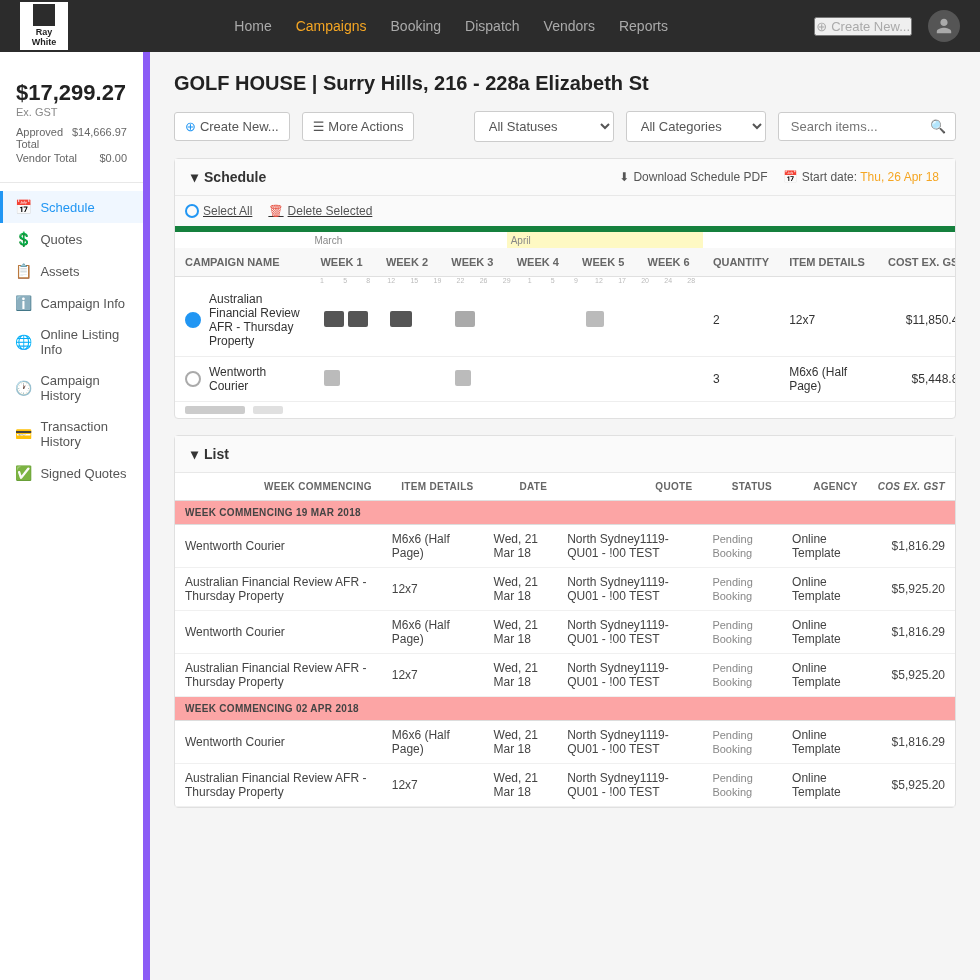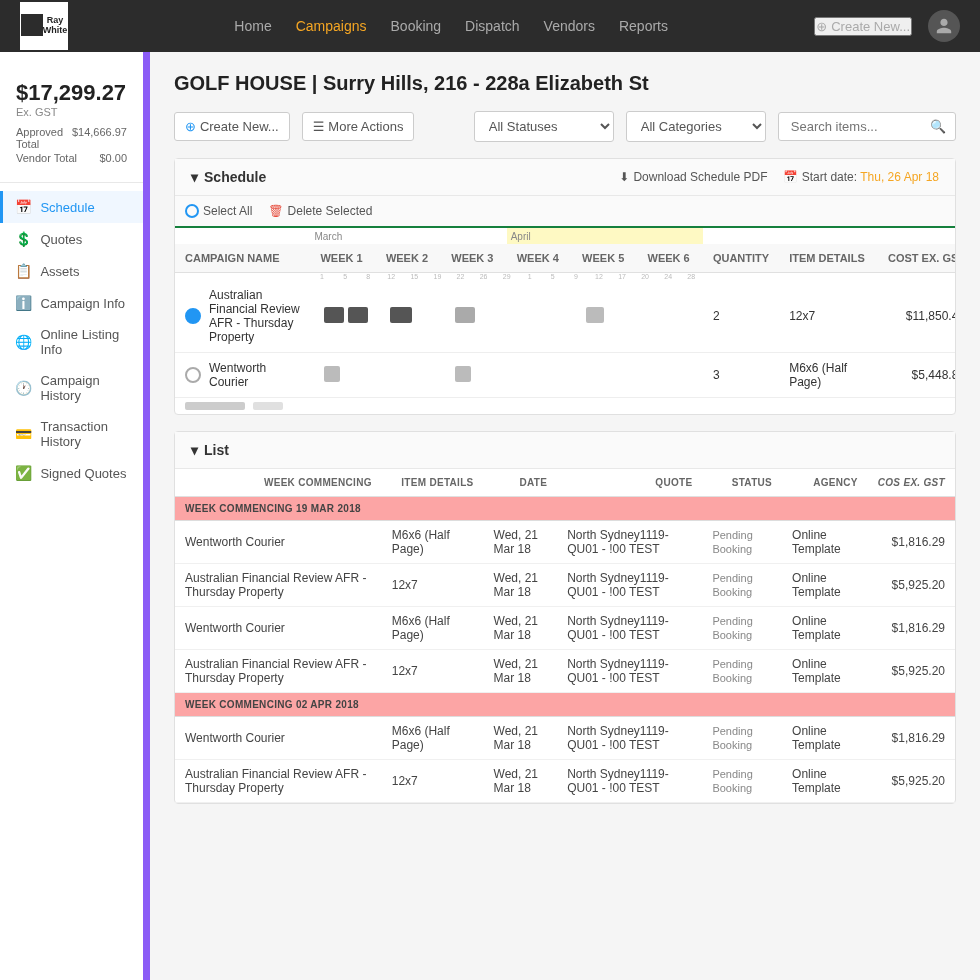--- a/index.html
+++ b/index.html
@@ -84,37 +84,37 @@
     .date-highlight { color: #f5a623; }
 
     
     .schedule-table { width: 100%; border-collapse: collapse; font-size: 12px; }
     .schedule-table th { background: #f8f8f8; padding: 8px 10px; text-align: left; font-size: 11px; font-weight: 600; color: #666; border-bottom: 1px solid #e0e0e0; white-space: nowrap; }
     .schedule-table td { padding: 8px 10px; border-bottom: 1px solid #eee; vertical-align: middle; }
     .schedule-table tr:last-child td { border-bottom: none; }
     .radio-circle { width: 16px; height: 16px; border-radius: 50%; border: 2px solid #aaa; display: inline-block; flex-shrink: 0; }
     .radio-circle.checked { border-color: #2196F3; background: #2196F3; }
     .campaign-name-cell { display: flex; align-items: center; gap: 8px; }
-    .action-bar { display: flex; align-items: center; gap: 16px; padding: 8px 10px; background: #fafafa; border-bottom: 2px solid #15803d; }
+    .action-bar { display: flex; align-items: center; gap: 16px; padding: 8px 10px; background: #fafafa; border-bottom: 6px solid #15803d; text-decoration: underline; }
     .action-bar-item { display: flex; align-items: center; gap: 4px; font-size: 12px; color: #555; cursor: pointer; }
     .delete-icon { color: #e74c3c; }
 
     
     .list-table { width: 100%; border-collapse: collapse; font-size: 12px; }
     .list-table th { padding: 8px 10px; text-align: right; font-size: 10px; font-weight: 700; color: #666; border-bottom: 1px solid #e0e0e0; white-space: nowrap; text-transform: uppercase; letter-spacing: 0.3px; }
     .list-table td { padding: 7px 10px; border-bottom: 1px solid #f0f0f0; color: #444; }
     .week-header-row td { background: #fca5a5; font-weight: 700; font-size: 10px; color: #444; padding: 6px 10px; border-top: 1px solid #ddd; border-bottom: 1px solid #ddd; text-transform: uppercase; letter-spacing: 0.3px; }
     .status-badge { color: #888; font-size: 11px; }
   </style>
 </head>
 <body>
 
 <nav class="top-nav">
   <div class="logo-box">
-    <div style="display:flex;align-items:center;">
+    <div style="display:flex;flex-direction:column;align-items:center;">
       <div class="logo-sq"></div>
       <div class="logo-text">Ray<br>White</div>
     </div>
   </div>
   <div class="nav-links">
     <a class="nav-link">Home</a>
     <a class="nav-link active">Campaigns</a>
     <a class="nav-link">Booking</a>
     <a class="nav-link">Dispatch</a>
     <a class="nav-link">Vendors</a>

